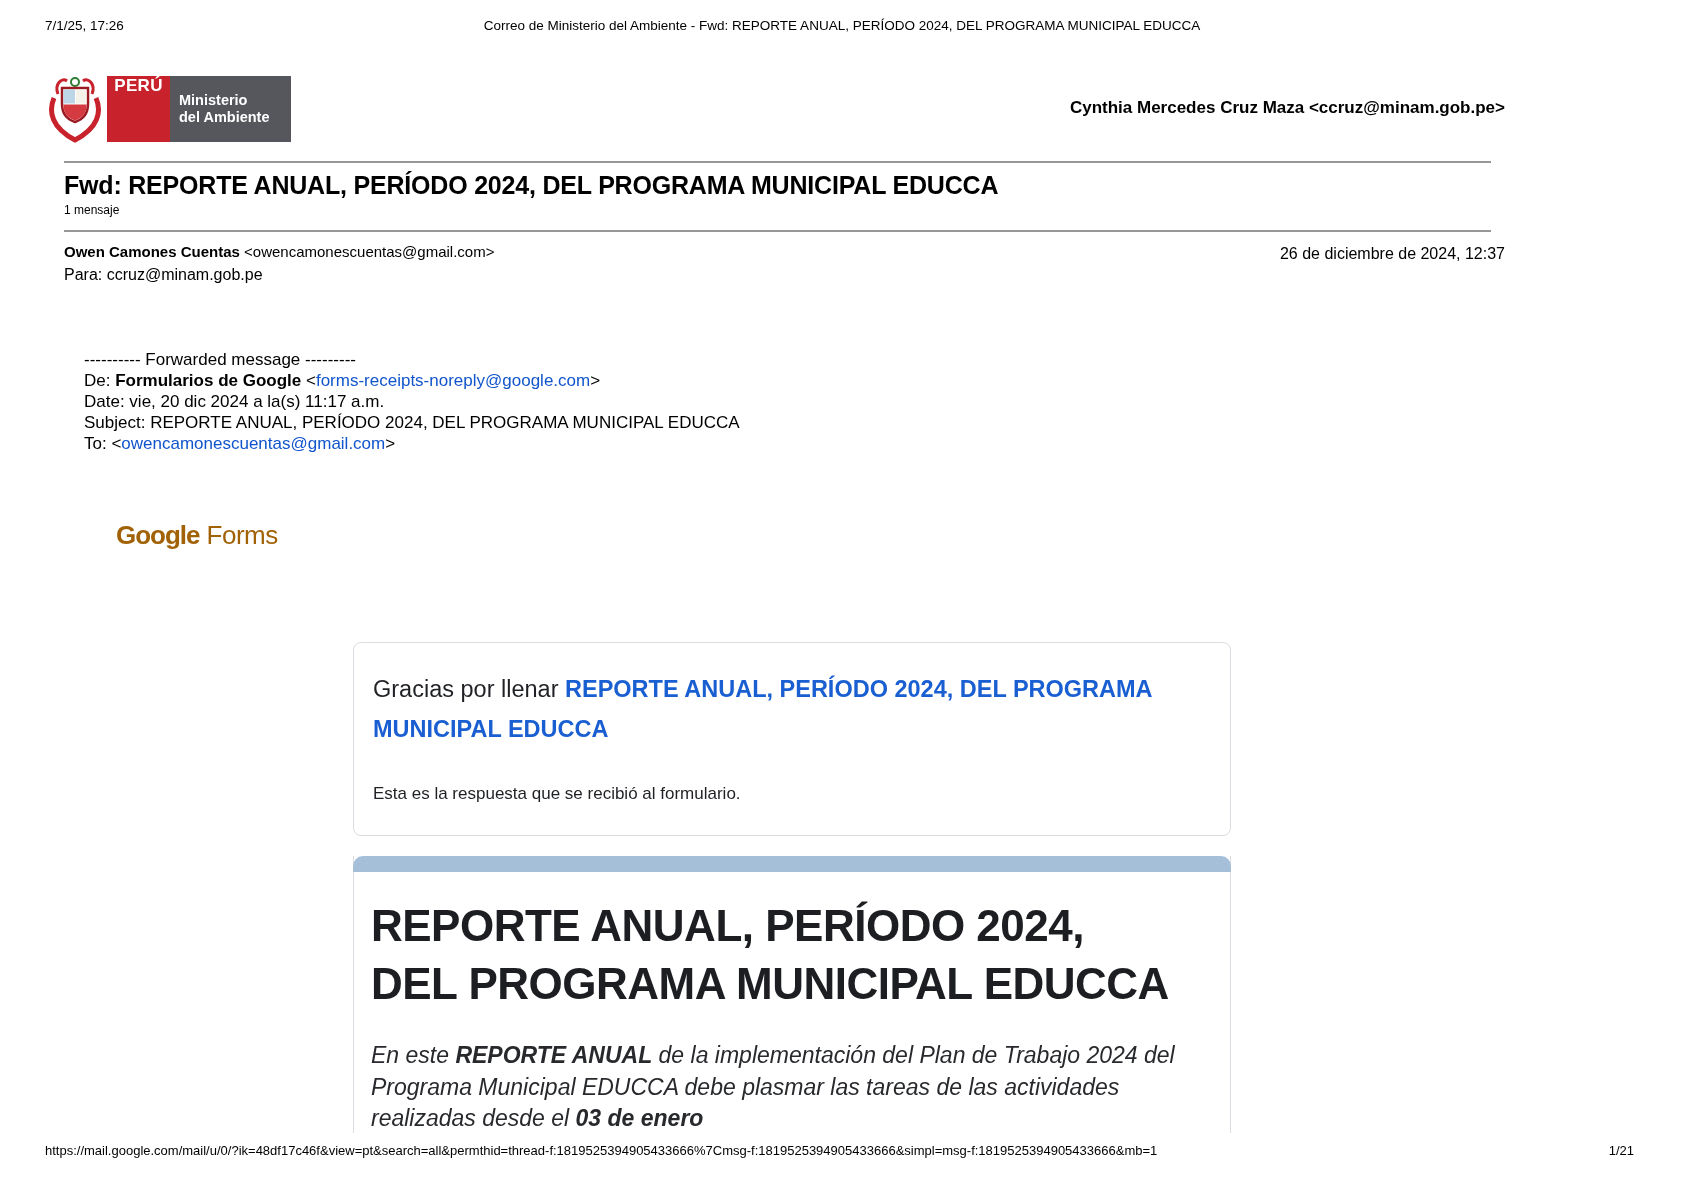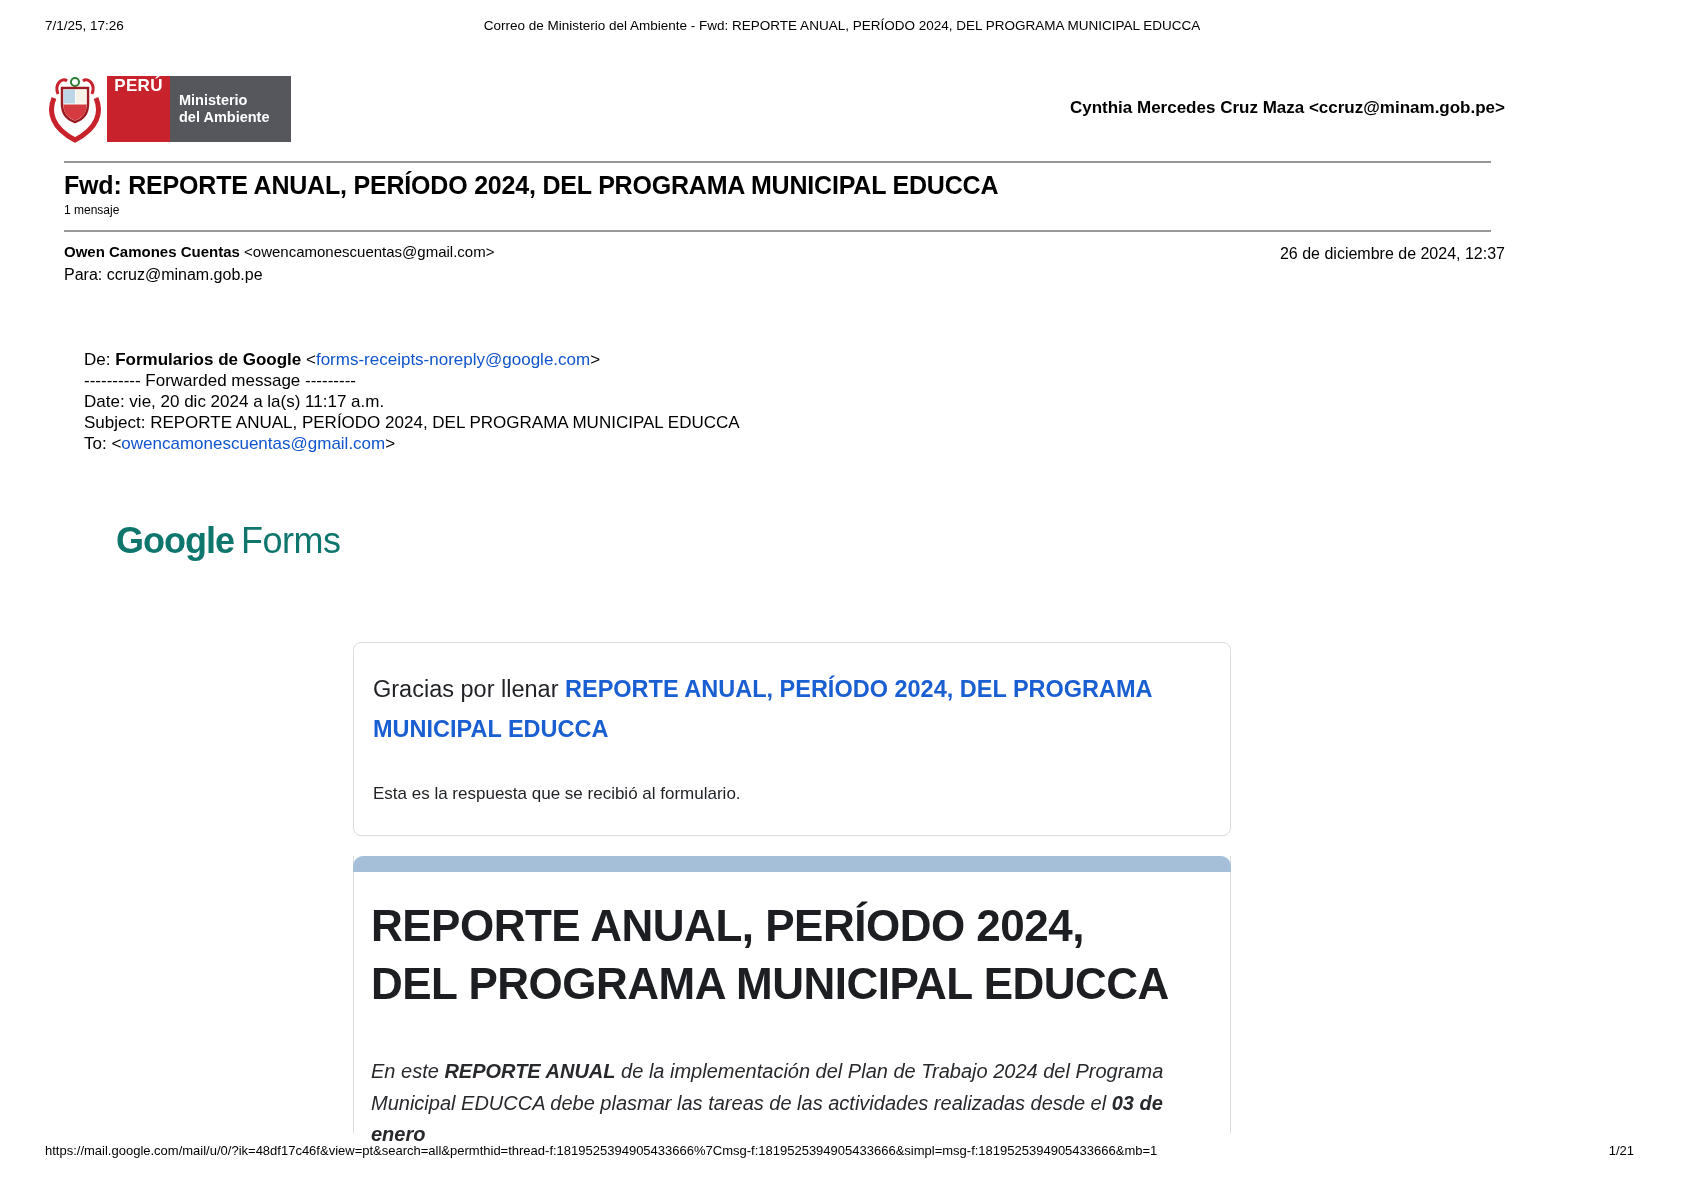--- a/index.html
+++ b/index.html
@@ -42,21 +42,21 @@
   .sender-left b { font-weight:bold; }
   .message-date { font-size:16px; padding-top:2px; }
   .recipient-line { position:absolute; left:64px; top:266px; font-size:16px; }
 
   
   .forwarded { position:absolute; left:84px; top:349px; font-size:17px; line-height:21px; }
   .forwarded .fwd-line { white-space:nowrap; }
   a.mail-link, .mail-link { color:var(--link-blue,#1155cc); text-decoration:none; cursor:pointer; }
 
   
-  .gforms { position:absolute; left:116px; top:520px; font-size:36px; color:#0f766e; }
+  .gforms { position:absolute; left:116px; top:520px; font-size:26px; color:#a16207; }
   .gforms .g1 { font-weight:700; letter-spacing:-1px; }
   .gforms .g2 { font-weight:400; letter-spacing:-.5px; margin-left:7px; }
 
   
   .card1 {
     position:absolute; left:353px; top:642px; width:878px; height:194px;
     border:1px solid #d9dce1; border-radius:8px; background:#fff;
   }
   .card1-text { position:absolute; left:19px; top:26px; width:808px; font-size:23.5px; line-height:40px; color:#1f2125; }
   .form-title-link { color:var(--form-link-blue,#1a5fd2); font-weight:bold; cursor:pointer; }
@@ -70,22 +70,22 @@
   .card2-bar {
     position:absolute; left:-1px; right:-1px; top:0; height:16px;
     background:var(--card-accent,#a4bfd7); border-radius:10px 10px 0 0;
   }
   .card2-title {
     position:absolute; left:17px; top:41px; font-size:44px; font-weight:bold;
     line-height:58px; letter-spacing:-.5px; color:#1c1e21;
   }
   .card2-title span { display:block; }
   .card2-desc {
-    position:absolute; left:17px; top:200px; width:814px;
-    font-size:20px; font-style:italic; line-height:31.5px; color:#27292c;
+    position:absolute; left:17px; top:184px; width:814px;
+    font-size:23px; font-style:italic; line-height:31.5px; color:#27292c;
   }
   .card2-desc b { font-weight:bold; }
 </style>
 </head>
 <body>
 
 <div class="page">
 
   <div class="print-datetime">7/1/25, 17:26</div>
   <div class="print-title">Correo de Ministerio del Ambiente - Fwd: REPORTE ANUAL, PERÍODO 2024, DEL PROGRAMA MUNICIPAL EDUCCA</div>
@@ -120,24 +120,24 @@
 
   <div class="sender-row">
     <div class="sender-left">
       <b>Owen Camones Cuentas</b><span> &lt;owencamonescuentas@gmail.com&gt;</span>
     </div>
     <div class="message-date">26 de diciembre de 2024, 12:37</div>
   </div>
   <div class="recipient-line">Para: ccruz@minam.gob.pe</div>
 
   <div class="forwarded">
+    <div class="fwd-line">---------- Forwarded message ---------</div>
     <div class="fwd-line">
       <span>De: </span><b>Formularios de Google</b><span> &lt;</span><a class="mail-link">forms-receipts-noreply@google.com</a><span>&gt;</span>
     </div>
-    <div class="fwd-line">---------- Forwarded message ---------</div>
     <div class="fwd-line">Date: vie, 20 dic 2024 a la(s) 11:17 a.m.</div>
     <div class="fwd-line">Subject: REPORTE ANUAL, PERÍODO 2024, DEL PROGRAMA MUNICIPAL EDUCCA</div>
     <div class="fwd-line">
       <span>To: &lt;</span><a class="mail-link">owencamonescuentas@gmail.com</a><span>&gt;</span>
     </div>
   </div>
 
   <div class="gforms">
     <span class="g1">Google</span><span class="g2">Forms</span>
   </div>

